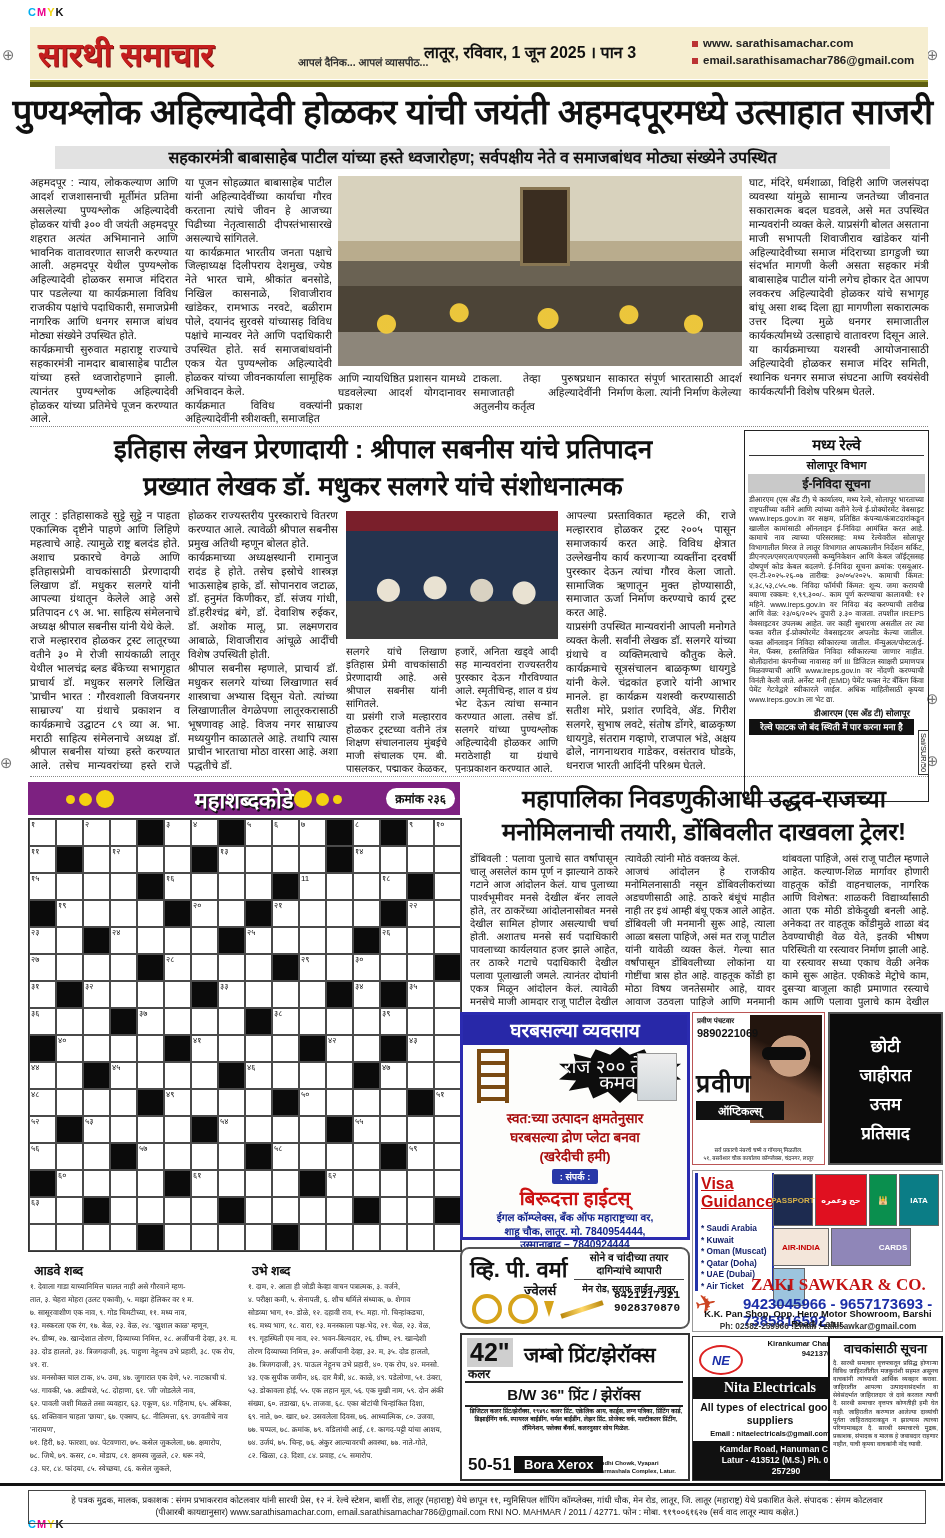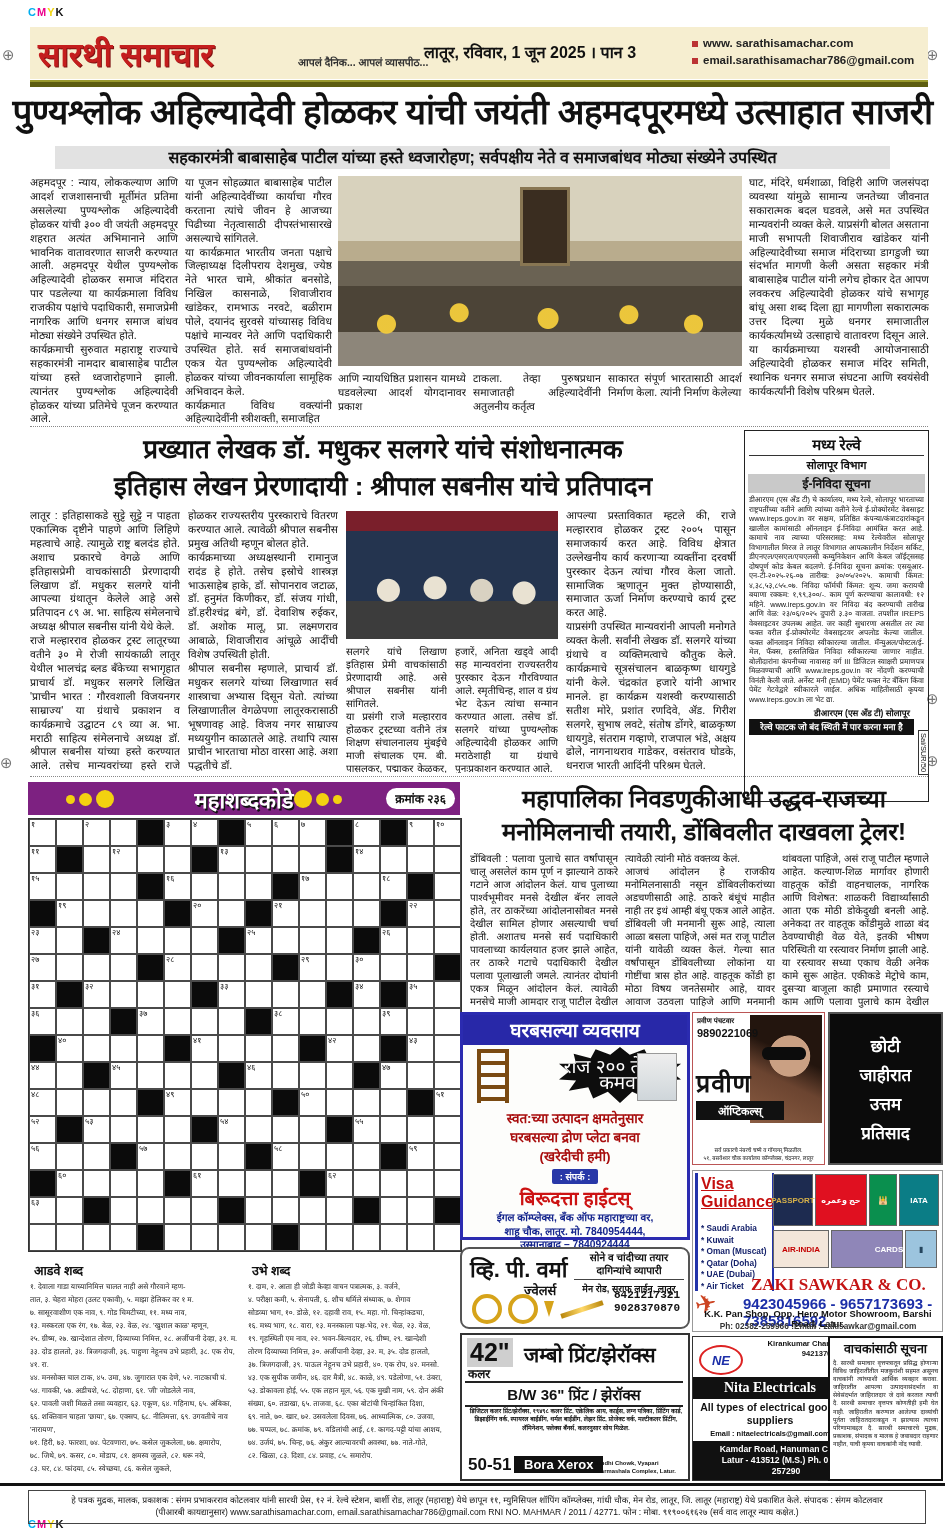--- a/index.html
+++ b/index.html
@@ -205,22 +205,22 @@
 <div class="abs news just ovh" id="a1c3">घाट, मंदिरे, धर्मशाळा, विहिरी आणि जलसंपदा व्यवस्था यांमुळे सामान्य जनतेच्या जीवनात सकारात्मक बदल घडवले, असे मत उपस्थित मान्यवरांनी व्यक्त केले. याप्रसंगी बोलत असताना माजी सभापती शिवाजीराव खांडेकर यांनी अहिल्यादेवीच्या समाज मंदिराच्या डागडुजी च्या संदर्भात मागणी केली असता सहकार मंत्री बाबासाहेब पाटील यांनी लगेच होकार देत आपण लवकरच अहिल्यादेवी होळकर यांचे सभागृह बांधू असा शब्द दिला ह्या मागणीला सकारात्मक उत्तर दिल्या मुळे धनगर समाजातील कार्यकर्त्यांमध्ये उत्साहाचे वातावरण दिसून आले. या कार्यक्रमाच्या यशस्वी आयोजनासाठी अहिल्यादेवी होळकर समाज मंदिर समिती, स्थानिक धनगर समाज संघटना आणि स्वयंसेवी कार्यकर्त्यांनी विशेष परिश्रम घेतले.</div>
 <div class="abs" id="a1photo">
     <div class="door"></div>
   </div>
 <div class="abs news just ovh" id="a1b1">आणि न्यायधिष्ठित प्रशासन यामध्ये घडवलेल्या आदर्श योगदानावर प्रकाश</div>
 <div class="abs news just ovh" id="a1b2">टाकला. तेव्हा पुरुषप्रधान समाजातही अहिल्यादेवींनी अतुलनीय कर्तृत्व</div>
 <div class="abs news just ovh" id="a1b3">साकारत संपूर्ण भारतासाठी आदर्श निर्माण केला. त्यांनी निर्माण केलेल्या</div>
 <div class="abs dotted" id="div1"></div>
 
 <div class="abs" id="a2-head">
+  <div>इतिहास लेखन प्रेरणादायी : श्रीपाल सबनीस यांचे प्रतिपादन</div>
   <div>प्रख्यात लेखक डॉ. मधुकर सलगरे यांचे संशोधनात्मक</div>
-  <div>इतिहास लेखन प्रेरणादायी : श्रीपाल सबनीस यांचे प्रतिपादन</div>
 </div>
 <div class="abs news just ovh" id="a2c1">लातूर : इतिहासाकडे सुट्टे सुट्टे न पाहता एकात्मिक दृष्टीने पाहणे आणि लिहिणे महत्वाचे आहे. त्यामुळे राष्ट्र बलदंड होते. अशाच प्रकारचे वेगळे आणि इतिहासप्रेमी वाचकांसाठी प्रेरणादायी लिखाण डॉ. मधुकर सलगरे यांनी आपल्या ग्रंथातून केलेले आहे असे प्रतिपादन ८९ अ. भा. साहित्य संमेलनाचे अध्यक्ष श्रीपाल सबनीस यांनी येथे केले.
 राजे मल्हारराव होळकर ट्रस्ट लातूरच्या वतीने ३० मे रोजी सायंकाळी लातूर येथील भालचंद्र ब्लड बँकेच्या सभागृहात प्राचार्य डॉ. मधुकर सलगरे लिखित 'प्राचीन भारत : गौरवशाली विजयनगर साम्राज्य' या ग्रंथाचे प्रकाशन व कार्यक्रमाचे उद्घाटन ८९ व्या अ. भा. मराठी साहित्य संमेलनाचे अध्यक्ष डॉ. श्रीपाल सबनीस यांच्या हस्ते करण्यात आले. तसेच मान्यवरांच्या हस्ते राजे मल्हारराव</div>
 <div class="abs news just ovh" id="a2c2">होळकर राज्यस्तरीय पुरस्काराचे वितरण करण्यात आले. त्यावेळी श्रीपाल सबनीस प्रमुख अतिथी म्हणून बोलत होते.
 कार्यक्रमाच्या अध्यक्षस्थानी रामानुज रादंड हे होते. तसेच इस्रोचे शास्त्रज्ञ भाऊसाहेब हाके, डॉ. सोपानराव जटाळ, डॉ. हनुमंत किणीकर, डॉ. संजय गांधी, डॉ.हरीश्चंद्र बंगे, डॉ. देवाशिष रुईकर, डॉ. अशोक मालू, प्रा. लक्ष्मणराव आबाळे, शिवाजीराव आंचूळे आदींची विशेष उपस्थिती होती.
 श्रीपाल सबनीस म्हणाले, प्राचार्य डॉ. मधुकर सलगरे यांच्या लिखाणात सर्व शास्त्राचा अभ्यास दिसून येतो. त्यांच्या लिखाणातील वेगळेपणा लातूरकरासाठी भूषणावह आहे. विजय नगर साम्राज्य मध्ययुगीन काळातले आहे. तथापि त्यास प्राचीन भारताचा मोठा वारसा आहे. अशा पद्धतीचे डॉ.</div>
 <div class="abs" id="a2photo"></div>
 <div class="abs just ovh" id="a2u1">सलगरे यांचे लिखाण इतिहास प्रेमी वाचकांसाठी प्रेरणादायी आहे. असे श्रीपाल सबनीस यांनी सांगितले.
 या प्रसंगी राजे मल्हारराव होळकर ट्रस्टच्या वतीने तंत्र शिक्षण संचालनालय मुंबईचे माजी संचालक एम. बी. पासलकर, पद्माकर केळकर, डॉ. सोमनाथ रोडे, शिवाजीराव अंचुळे, अनिल गोवेकर, चंद्रकांत</div>
 <div class="abs just ovh" id="a2u2">हजारें, अनिता खड्वे आदी सह मान्यवरांना राज्यस्तरीय पुरस्कार देऊन गौरविण्यात आले. स्मृतीचिन्ह, शाल व ग्रंथ भेट देऊन त्यांचा सन्मान करण्यात आला. तसेच डॉ. सलगरे यांच्या पुण्यश्लोक अहिल्यादेवी होळकर आणि मराठेशाही या ग्रंथाचे पुनःप्रकाशन करण्यात आले.
@@ -322,21 +322,21 @@
     <div class="cell"></div>
     <div class="cell blk"></div>
     <div class="cell">
       <span class="n">१६</span>
     </div>
     <div class="cell"></div>
     <div class="cell"></div>
     <div class="cell"></div>
     <div class="cell blk"></div>
     <div class="cell">
-      <span class="n">१७</span>
+      <span class="n">11</span>
     </div>
     <div class="cell"></div>
     <div class="cell"></div>
     <div class="cell">
       <span class="n">१८</span>
     </div>
     <div class="cell blk"></div>
     <div class="cell"></div>
     <div class="cell blk"></div>
     <div class="cell">
@@ -733,21 +733,21 @@
         <div class="visa-item">* Air Ticket</div>
       </div>
   </div>
   <div id="zk-plane">✈</div>
   <div id="zk-tiles">
       <div style="background: rgb(29, 43, 80); color: rgb(216, 178, 74); width: 40px; height: 52px;">PASSPORT</div>
       <div style="background: rgb(224, 16, 32); color: rgb(255, 255, 255); width: 52px; height: 52px;">حج وعمره</div>
       <div style="background: rgb(10, 143, 78); color: rgb(255, 255, 255); width: 28px; height: 52px;">🕌</div>
       <div style="background: rgb(11, 125, 134); color: rgb(255, 255, 255); width: 40px; height: 52px;">IATA</div>
       <div style="background: rgb(243, 230, 218); color: rgb(196, 0, 0); width: 56px; height: 38px;">AIR-INDIA</div>
-      <div style="background: rgb(143, 134, 184); color: rgb(255, 255, 255); width: 72px; height: 38px; padding-left: 44px;">CARDS</div>
+      <div style="background: rgb(143, 134, 184); color: rgb(255, 255, 255); width: 80px; height: 38px; padding-left: 44px;">CARDS</div>
       <div style="background: rgb(156, 196, 222); color: rgb(36, 69, 94); width: 32px; height: 38px;">▮</div>
     </div>
   <div id="zk-name">ZAKI SAWKAR &amp; CO.</div>
   <div id="zk-phones">9423045966 - 9657173693 - 7385816592</div>
   <div id="zk-addr">K.K. Pan Shop, Opp. Hero Motor Showroom, Barshi Road, Latur.</div>
   <div id="zk-contact">Ph: 02382-259966 :Email : zakisawkar@gmail.com</div>
 </div>
 
 <div class="abs" id="ad-varma">
   <div id="vm-name">व्हि. पी. वर्मा</div>

